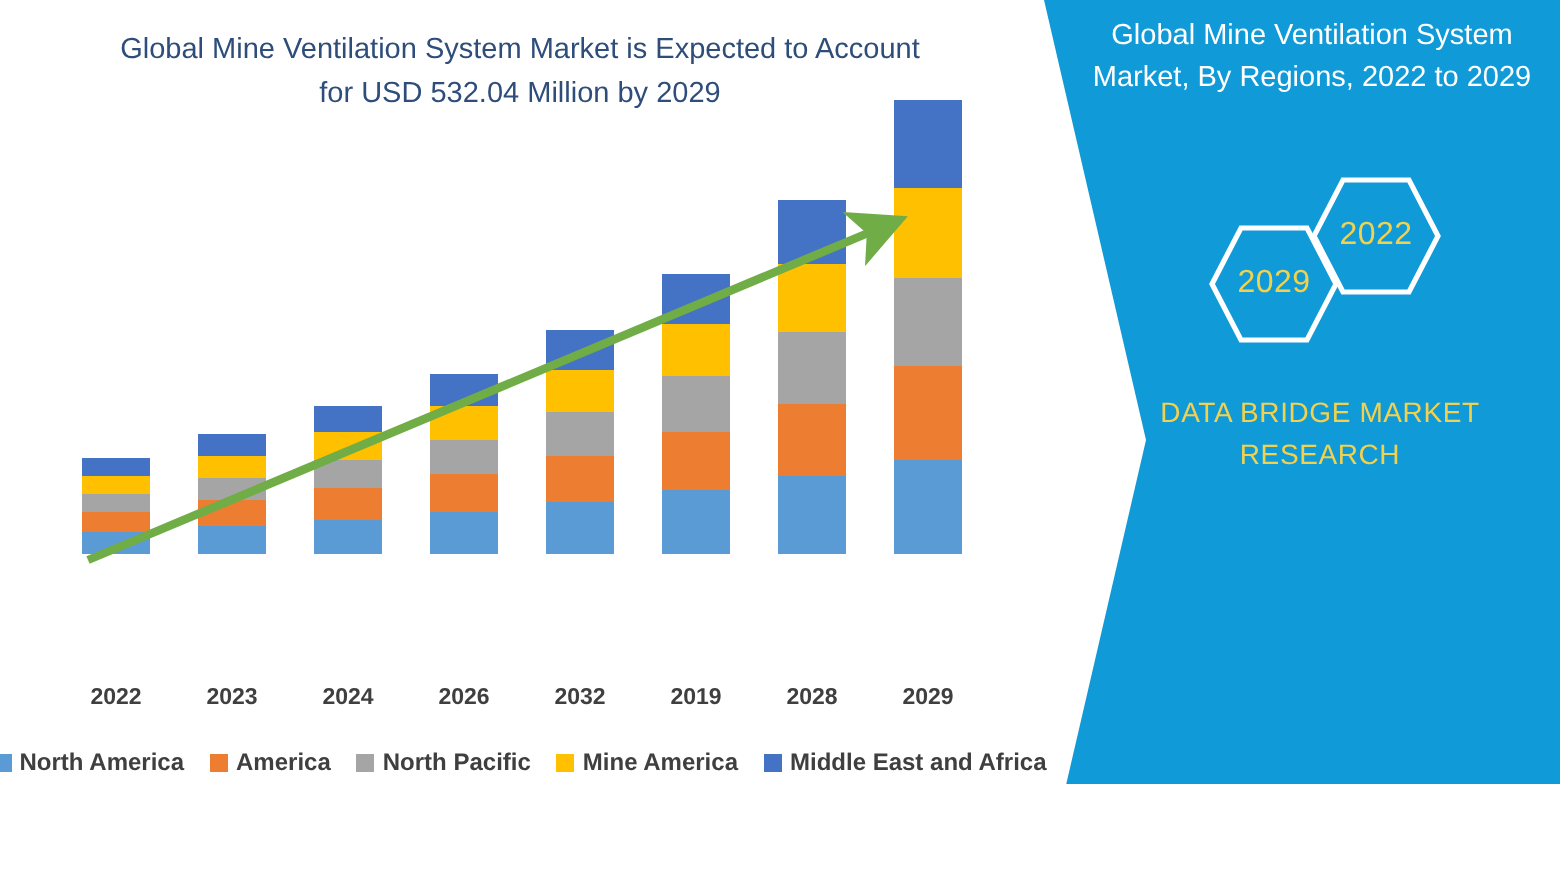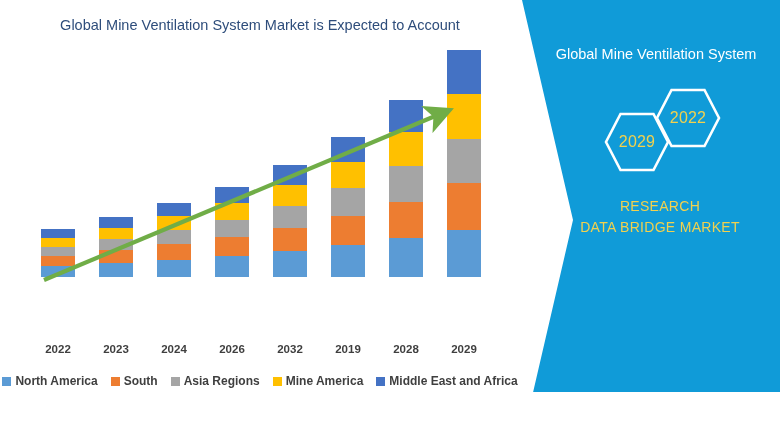--- a/index.html
+++ b/index.html
@@ -29,21 +29,21 @@
     position: absolute;
     left: 540px;
     top: 8px;
     width: 232px;
     text-align: center;
     color: #ffffff;
     font-size: 14.5px;
     line-height: 21px;
     font-weight: 400;
   }
-  #brand-title .line { display: block; margin-top: 36px; }
+  #brand-title .line { display: block; }
 
   
   .hex {
     position: absolute;
     border: 0;
   }
   .hex svg { display: block; }
   .hex .hex-label {
     position: absolute;
     left: 0; top: 0;
@@ -155,20 +155,21 @@
     flex: 0 0 auto;
   }
 </style>
 </head>
 <body>
 
 <div id="page">
 
   <div id="chart-title">
     <span class="line">Global Mine Ventilation System Market is Expected to Account</span>
+    <span class="line">for USD 532.04 Million by 2029</span>
   </div>
 
   <div id="plot">
     <div id="baseline"></div>
     <div id="bars">
         <div class="bar-group" style="left: 41px; width: 34px; top: auto; bottom: 63px;">
           <div class="seg" title="North America 2022: 11" style="background: rgb(91, 155, 213); height: 11px;"></div>
           <div class="seg" title="Europe 2022: 10" style="background: rgb(237, 125, 49); height: 10px;"></div>
           <div class="seg" title="Asia Pacific 2022: 9" style="background: rgb(165, 165, 165); height: 9px;"></div>
           <div class="seg" title="South America 2022: 9" style="background: rgb(255, 192, 0); height: 9px;"></div>
@@ -246,54 +247,55 @@
       <div class="xtick" style="left: 435px;">2029</div>
     </div>
 
   <div id="legend">
       <div class="legend-item">
         <span class="legend-swatch" style="background: rgb(91, 155, 213);"></span>
         <span>North America</span>
       </div>
       <div class="legend-item">
         <span class="legend-swatch" style="background: rgb(237, 125, 49);"></span>
-        <span>South</span>
+        <span>America</span>
       </div>
       <div class="legend-item">
         <span class="legend-swatch" style="background: rgb(165, 165, 165);"></span>
-        <span>Asia Regions</span>
+        <span>North Pacific</span>
       </div>
       <div class="legend-item">
         <span class="legend-swatch" style="background: rgb(255, 192, 0);"></span>
         <span>Mine America</span>
       </div>
       <div class="legend-item">
         <span class="legend-swatch" style="background: rgb(68, 114, 196);"></span>
         <span>Middle East and Africa</span>
       </div>
     </div>
 
   <div id="brand-panel"></div>
 
   <div id="brand-title">
     <span class="line">Global Mine Ventilation System</span>
+    <span class="line">Market, By Regions, 2022 to 2029</span>
   </div>
 
   <div class="hex" id="hex-2022">
     <svg width="66" height="60" viewBox="0 0 66 60" xmlns="http://www.w3.org/2000/svg">
       <polygon points="16.5,2 49.5,2 64,30 49.5,58 16.5,58 2,30" fill="none" stroke="#ffffff" stroke-width="2.6"></polygon>
     </svg>
     <span class="hex-label">2022</span>
   </div>
 
   <div class="hex" id="hex-2029">
     <svg width="66" height="60" viewBox="0 0 66 60" xmlns="http://www.w3.org/2000/svg">
       <polygon points="16.5,2 49.5,2 64,30 49.5,58 16.5,58 2,30" fill="none" stroke="#ffffff" stroke-width="2.6"></polygon>
     </svg>
     <span class="hex-label">2029</span>
   </div>
 
   <div id="brand-name">
+    <span class="line">DATA BRIDGE MARKET</span>
     <span class="line">RESEARCH</span>
-    <span class="line">DATA BRIDGE MARKET</span>
   </div>
 
 </div>
 
 </body></html>

